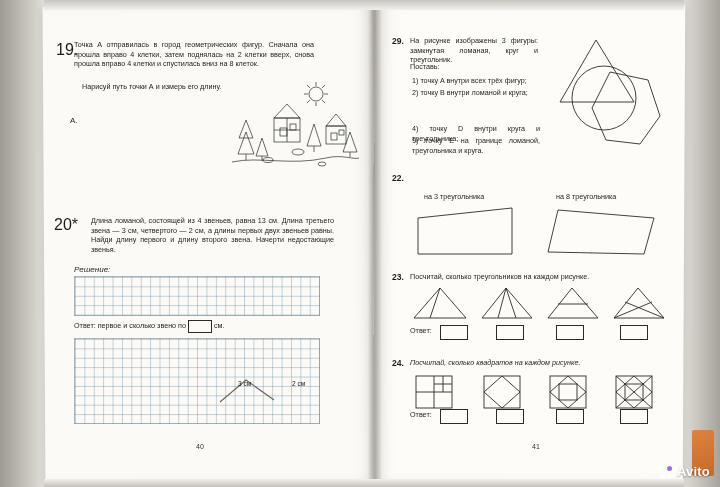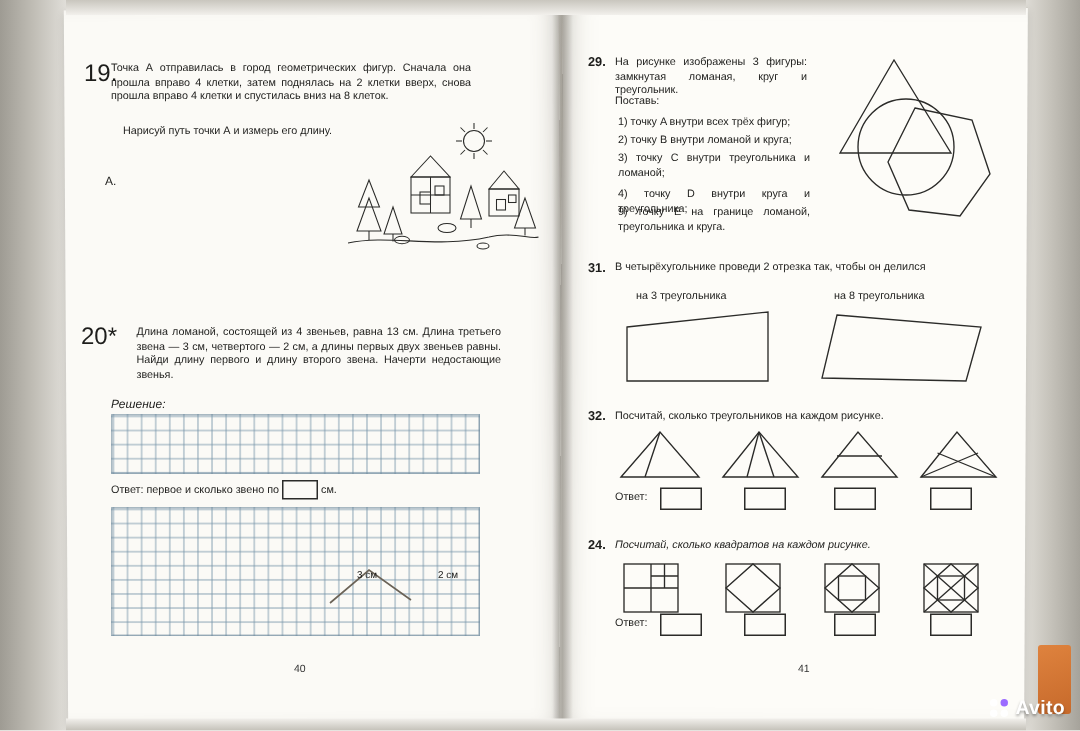--- a/index.html
+++ b/index.html
@@ -255,52 +255,50 @@
   <div class="content small" style="left:238px; top:380px;">3 см</div>
   <div class="content small" style="left:292px; top:380px;">2 см</div>
 
   <div class="content pagenum" style="left:196px; top:443px;">40</div>
 
   <div class="content num" style="left:392px; top:36px;">29.</div>
   <div class="content txt" style="left:410px; top:36px; width:128px;">На рисунке изображены 3 фигуры: замкнутая ломаная, круг и треугольник.</div>
   <div class="content txt-c" style="left:410px; top:62px;">Поставь:</div>
   <div class="content txt" style="left:412px; top:76px; width:126px;">1) точку A внутри всех трёх фигур;</div>
   <div class="content txt" style="left:412px; top:88px; width:126px;">2) точку B внутри ломаной и круга;</div>
-  <div class="content txt" style="left:412px; top:100px; width:128px;">3) точку C внутри треугольника и ломаной;</div>
   <div class="content txt" style="left:412px; top:124px; width:128px;">4) точку D внутри круга и треугольника;</div>
   <div class="content txt" style="left:412px; top:136px; width:128px;">9) точку E на границе ломаной, треугольника и круга.</div>
 
   <div class="illus" style="left:548px; top:36px;">
     <svg width="120" height="126" viewBox="0 0 120 126">
 
       <polygon points="48,4 12,66 86,66" class="stroke"></polygon>
 
       <circle cx="56" cy="62" r="32" class="stroke"></circle>
 
       <polygon points="62,36 100,44 112,80 92,108 58,104 44,72" class="stroke"></polygon>
     </svg>
   </div>
 
-  <div class="content num" style="left:392px; top:173px;">31.</div>
-  <div class="content txt-c" style="left:410px; top:173px; width:258px;">В четырёхугольнике проведи 2 отрезка так, чтобы он делился</div>
+  <div class="content num" style="left:392px; top:173px;">22.</div>
   <div class="content txt-c" style="left:424px; top:192px;">на 3 треугольника</div>
   <div class="content txt-c" style="left:556px; top:192px;">на 8 треугольника</div>
 
   <div class="illus" style="left:412px; top:204px;">
     <svg width="110" height="56" viewBox="0 0 110 56">
       <polygon points="6,14 100,4 100,50 6,50" class="stroke"></polygon>
     </svg>
   </div>
   <div class="illus" style="left:544px; top:204px;">
     <svg width="118" height="56" viewBox="0 0 118 56">
       <polygon points="14,6 110,14 100,50 4,48" class="stroke"></polygon>
     </svg>
   </div>
 
-  <div class="content num" style="left:392px; top:272px;">32.</div>
+  <div class="content num" style="left:392px; top:272px;">23.</div>
   <div class="content txt-c" style="left:410px; top:272px; width:258px;">Посчитай, сколько треугольников на каждом рисунке.</div>
 
   <div class="illus" style="left:410px; top:284px;">
     <svg width="60" height="38" viewBox="0 0 60 38">
       <polygon points="4,34 30,4 56,34" class="stroke"></polygon>
       <line x1="30" y1="4" x2="20" y2="34" class="stroke"></line>
     </svg>
   </div>
   <div class="illus" style="left:478px; top:284px;">
     <svg width="58" height="38" viewBox="0 0 58 38">

